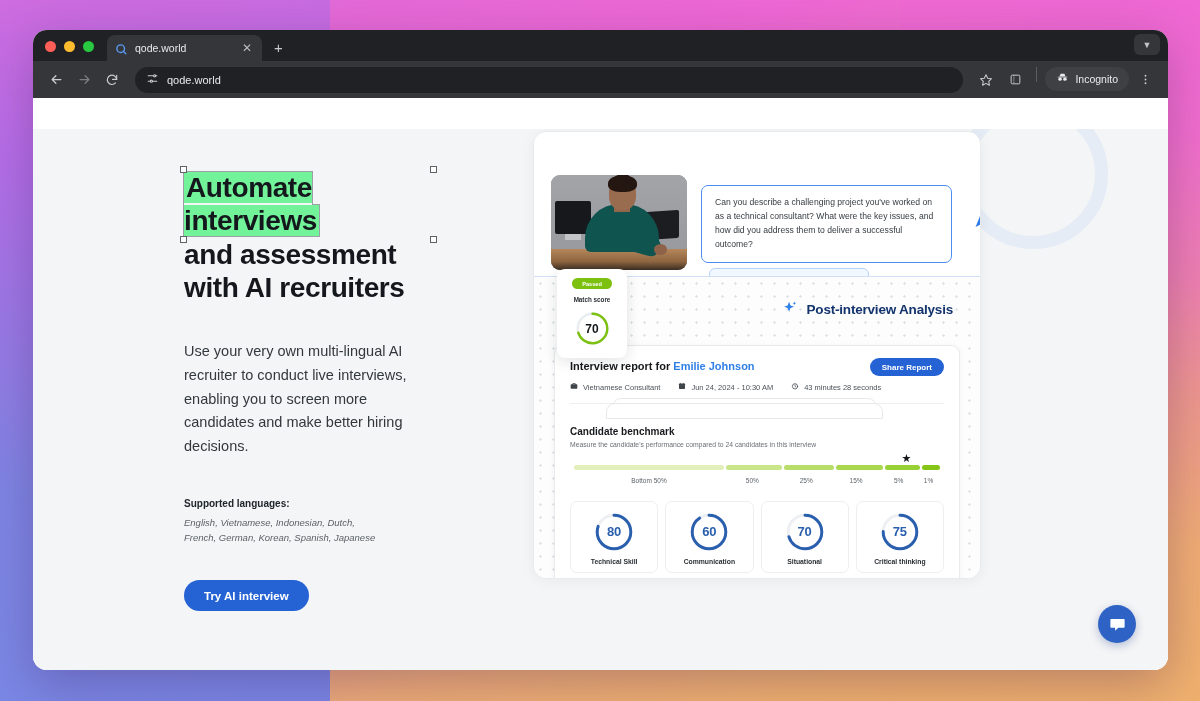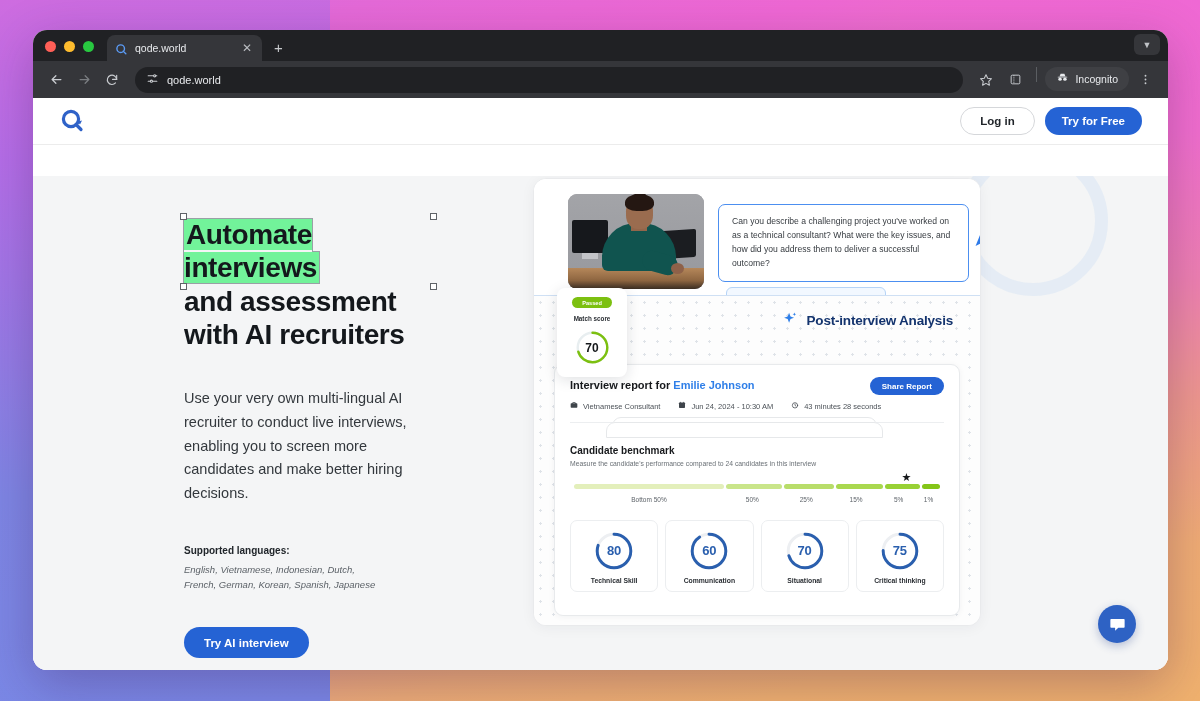--- a/index.html
+++ b/index.html
@@ -221,22 +221,23 @@
     left: 100px; top: 2px;
     width: 448px; height: 448px;
     background: #fff;
     border: 1px solid #e9eaec;
     border-radius: 13px;
     overflow: hidden;
     box-shadow: 0 2px 14px rgba(20,30,50,0.05);
   }
   .pc-top {
     height: 116px; background: #fff;
-    position: relative; padding: 15px 0 0 34px;
+    position: relative; padding: 15px 0 0 17px;
     display: flex;
+    margin-top: 28px;
   }
   .video {
     width: 136px; height: 95px;
     border-radius: 9px;
     overflow: hidden; flex: 0 0 136px;
     position: relative;
     background: #9a9ba0;
   }
   .v-wall { position: absolute; inset: 0; background: linear-gradient(180deg,#a3a4a8 0%,#97989d 100%); }
   .v-mon-l { position: absolute; left: 4px; top: 26px; width: 36px; height: 33px; background: #16181c; border-radius: 2px; }
@@ -296,21 +297,21 @@
   .pc-body {
     position: relative;
     height: 332px;
     background:
       radial-gradient(circle, #dfe3e8 1.1px, transparent 1.2px) 0 0/13px 13px,
       #fdfdfd;
     border-top: 1px solid #cfe0f4;
     padding: 0;
   }
   .analysis-hdr {
-    position: absolute; right: 27px; top: 14px;
+    position: absolute; right: 27px; top: 22px;
     display: flex; align-items: center; gap: 8px;
     font-size: 13.5px; font-weight: 700; color: #14346e;
     letter-spacing: -0.2px;
   }
   .star-ic { color: #2f7fe8; font-size: 15px; }
 
   .report-card {
     position: absolute; left: 20px; right: 20px; top: 68px;
     background: #fff;
     border: 1px solid #e8eaec;
@@ -485,33 +486,20 @@
             <circle cx="12" cy="5" r="1.7"></circle>
             <circle cx="12" cy="12" r="1.7"></circle>
             <circle cx="12" cy="19" r="1.7"></circle>
           </svg>
       </div>
     </div>
   </div>
 
   <div class="page">
 
-    <div class="site-header">
-      <span class="logo">
-        <svg width="28" height="28" viewBox="0 0 28 28">
-            <circle cx="12" cy="12" r="7.6" fill="none" stroke="#2f62c8" stroke-width="3.2"></circle>
-            <path d="M17 17.5l5 5" stroke="#2f62c8" stroke-width="3.2" stroke-linecap="round"></path>
-            <path d="M18.5 14.5l4.5-1-2 4z" fill="#2f62c8"></path>
-          </svg>
-      </span>
-      <div class="hdr-right">
-        <button class="btn-login">Log in</button>
-        <button class="btn-try">Try for Free</button>
-      </div>
-    </div>
 
     <div class="white-strip"></div>
 
     <div class="hero">
       <div class="hero-bgmark"></div>
 
       <div class="hero-left">
         <h1 class="headline"><span class="sel-wrap"><span class="sel-hl">Automate interviews</span><span class="handle h-tl"></span><span class="handle h-tr"></span><span class="handle h-bl"></span><span class="handle h-br"></span></span><span> and assessment with AI recruiters</span></h1>
 
         <p class="hero-body">Use your very own multi-lingual AI recruiter to conduct live interviews, enabling you to screen more candidates and make better hiring decisions.</p>

